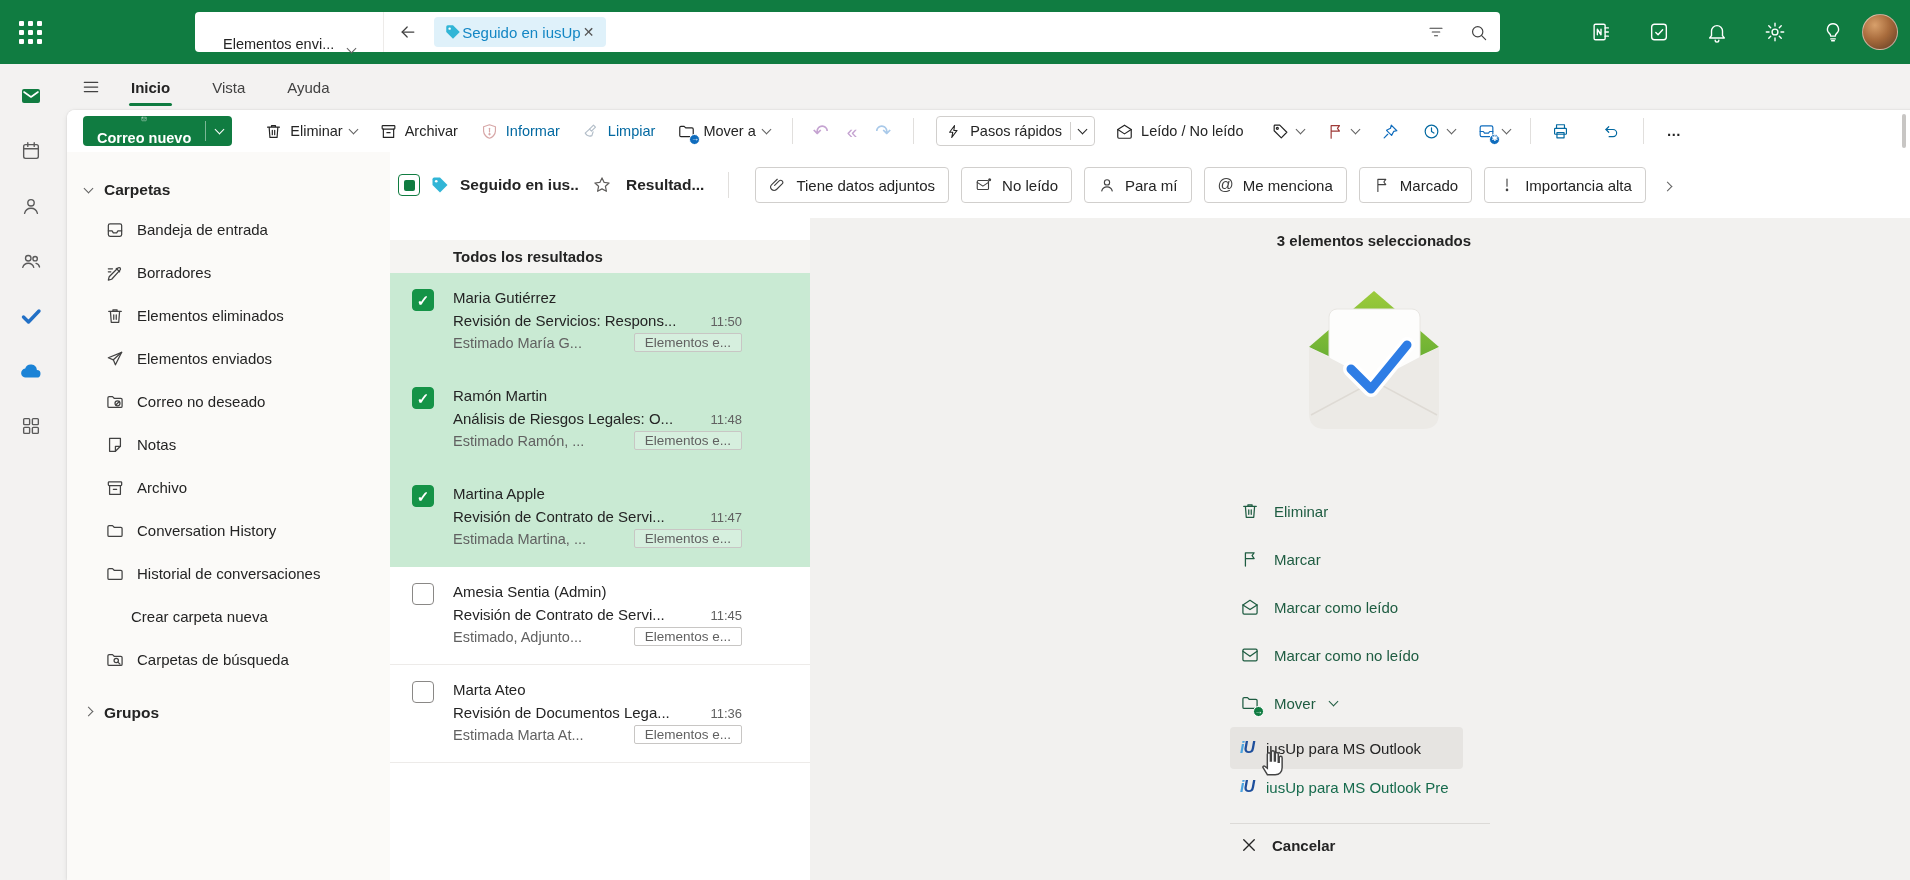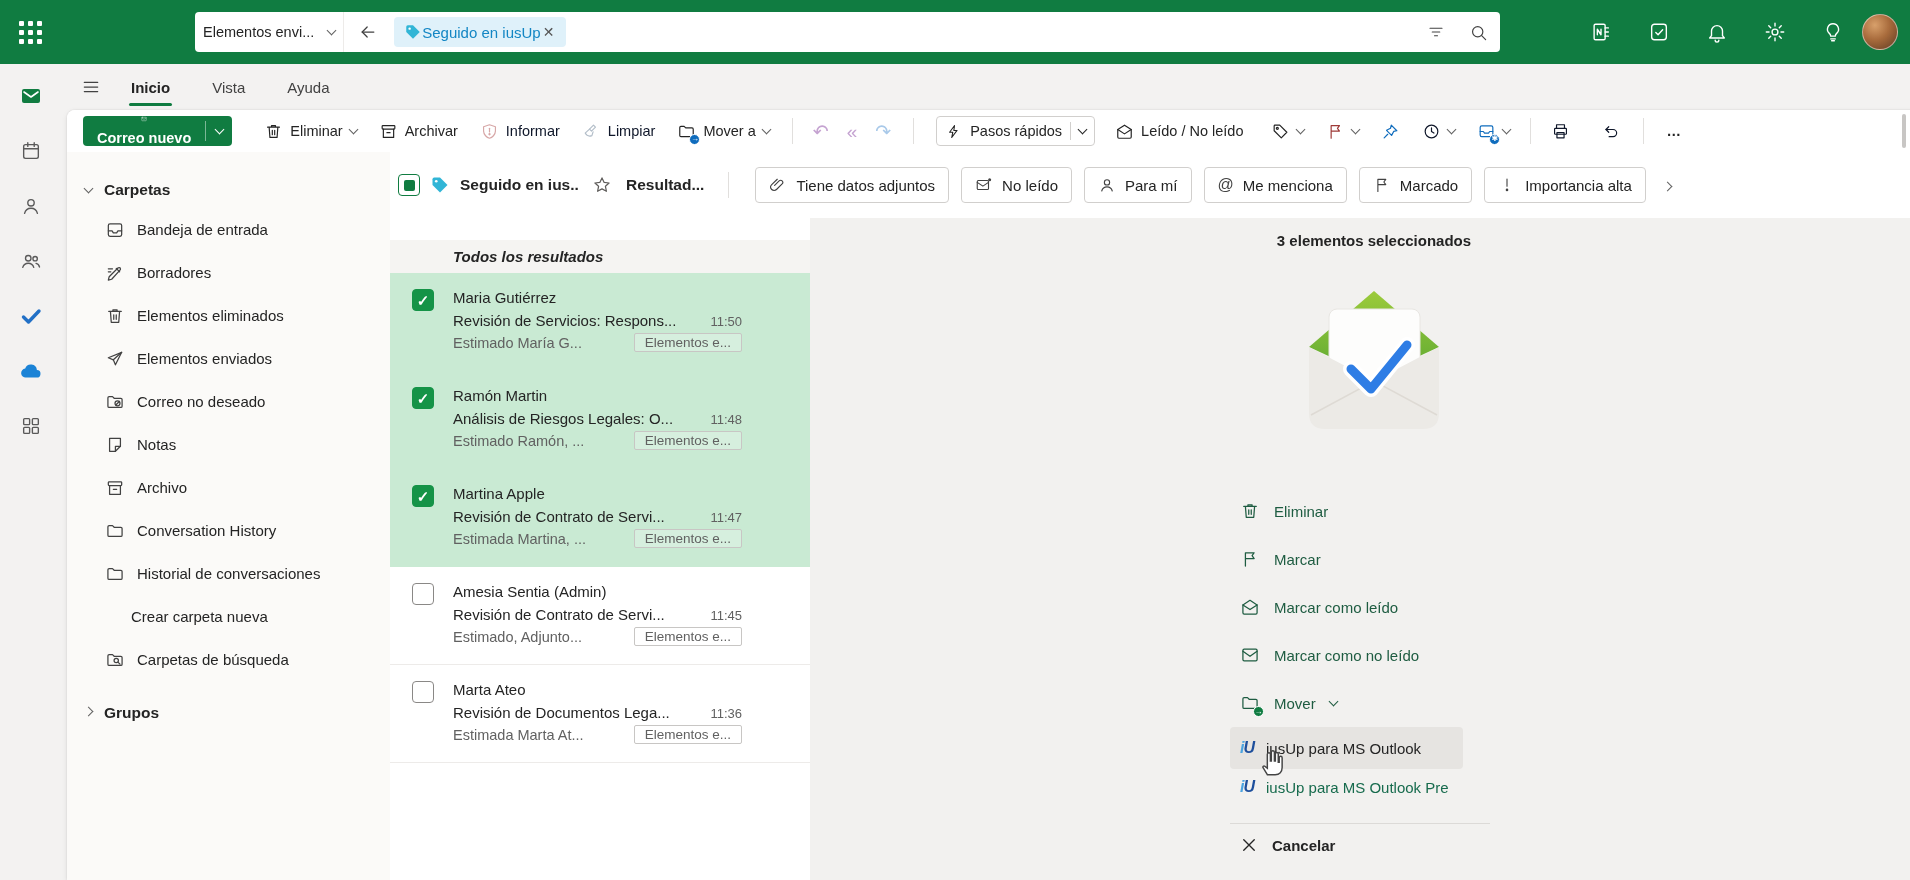--- a/index.html
+++ b/index.html
@@ -9,21 +9,21 @@
   .chev { display:inline-block; width:7px; height:7px; border-right:1.6px solid currentColor; border-bottom:1.6px solid currentColor; transform:rotate(45deg); margin-top:-3px; }
   .chev.right { transform:rotate(-45deg); }
   .vdiv { width:1px; height:26px; background:#e1dfdd; }
 
   
   .topbar { position:absolute; left:0; top:0; width:1910px; height:64px; background:#107c41; display:flex; align-items:center; }
   .waffle { width:61px; height:64px; display:flex; align-items:center; justify-content:center; cursor:pointer; }
   .waffle .dots { display:grid; grid-template-columns:repeat(3,5px); grid-gap:4px; }
   .waffle .dots i { width:5px; height:5px; background:#fff; border-radius:1px; }
   .searchwrap { position:absolute; left:195px; top:12px; width:1305px; height:40px; background:#fff; border-radius:4px; display:flex; align-items:center; }
-  .folder-dd { display:flex; align-items:center; gap:14px; padding:0 8px; height:100%; border-right:1px solid #edebe9; font-size:14.5px; color:#242424; cursor:pointer; }
+  .folder-dd { display:flex; align-items:flex-end; gap:14px; padding:0 28px; height:100%; border-right:1px solid #edebe9; font-size:14.5px; color:#242424; cursor:pointer; }
   .folder-dd .chev { color:#616161; }
   .backbtn { padding:0 14px; color:#424242; cursor:pointer; }
   .search-pill { display:flex; align-items:center; gap:0; background:#dff1fa; border-radius:4px; height:30px; padding:0 10px; margin-left:2px; }
   .search-pill .lbl { color:#1386c4; font-size:15px; }
   .search-pill .x { color:#555; font-size:14px; cursor:pointer; padding:0 2px; }
   .searchwrap .spacer { flex:1; }
   .sw-icon { color:#424242; padding:0 12px; cursor:pointer; }
   .top-icons { position:absolute; right:66px; top:0; height:64px; display:flex; align-items:center; gap:36px; color:#fff; }
   .top-icons .tico { cursor:pointer; }
   .avatar { position:absolute; right:12px; top:14px; width:36px; height:36px; border-radius:50%; cursor:pointer;
@@ -42,21 +42,21 @@
 
   
   .card { position:absolute; left:67px; top:110px; width:1871px; height:770px; background:#fff; border-top-left-radius:8px; box-shadow:0 0 2px rgba(0,0,0,.12), 0 2px 6px rgba(0,0,0,.08); overflow:hidden; }
   .toolbar { height:42px; display:flex; align-items:center; padding-left:16px; gap:6px; background:#fff; }
   .newmail { display:flex; align-items:stretch; height:30px; background:#107c41; border-radius:4px; overflow:hidden; color:#fff; cursor:pointer; margin-right:18px; }
   .newmail .main { display:flex; align-items:center; gap:8px; padding:0 14px; font-size:14.5px; font-weight:600; }
   .newmail .sep { width:1px; background:rgba(255,255,255,.45); margin:5px 0; }
   .newmail .dd { display:flex; align-items:center; justify-content:center; width:26px; }
   .tbtn { display:flex; align-items:center; gap:7px; padding:5px 8px; border-radius:4px; font-size:14.5px; color:#242424; cursor:pointer; white-space:nowrap; }
   .tbtn .chev { color:#616161; }
-  .tbtn.disabled { color:#0f172a; cursor:default; }
+  .tbtn.disabled { color:#0369a1; cursor:default; }
   .qsteps { display:flex; align-items:center; gap:8px; border:1px solid #d1cfcd; border-radius:4px; height:30px; padding:0 8px; font-size:14.5px; cursor:pointer; margin:0 6px; }
   .qsteps .qsep { width:1px; height:18px; background:#d1cfcd; }
   .arrowglyph { font-size:19px; line-height:1; padding:2px 6px; cursor:default; }
   .folder-badge { position:relative; }
   .folder-badge .bdg { position:absolute; right:-4px; bottom:-4px; width:11px; height:11px; border-radius:50%; display:flex; align-items:center; justify-content:center; color:#fff; font-size:8px; line-height:1; border:1px solid #fff; }
   .mini-scroll { position:absolute; right:4px; top:114px; width:4px; height:34px; background:#c8c6c4; border-radius:2px; }
 
   
   .content { display:flex; height:728px; }
   .sidebar { width:323px; background:#fbfaf8; padding-top:20px; overflow:hidden; }
@@ -74,21 +74,21 @@
   .hr-title { font-size:15.5px; font-weight:700; color:#242424; max-width:118px; white-space:nowrap; overflow:hidden; }
   .star { color:#605e5c; cursor:pointer; margin:0 4px; }
   .chips { display:flex; align-items:center; gap:12px; margin-left:16px; }
   .chip { display:flex; align-items:center; gap:9px; border:1px solid #d1cfcd; border-radius:4px; height:36px; padding:0 13px; font-size:15px; color:#242424; background:#fff; cursor:pointer; white-space:nowrap; }
   .chip .cico { color:#424242; }
   .chips-next { color:#616161; padding:4px 6px; cursor:pointer; }
 
   .body-row { flex:1; display:flex; }
   .list { width:420px; background:#fff; }
   .list-band { height:22px; }
-  .list-section { height:33px; background:#f5f4f2; display:flex; align-items:center; padding-left:63px; font-size:15px; font-weight:700;font-style:italic; }
+  .list-section { height:33px; background:#f5f4f2; display:flex; align-items:center; padding-left:63px; font-size:15px; font-weight:700; }
   .msg-item { height:98px; position:relative; padding:16px 68px 0 63px; cursor:pointer; border-bottom:1px solid #edebe9; }
   .msg-item.selected { background:#c9ead3; border-bottom-color:transparent; }
   .mcheck { position:absolute; left:22px; top:16px; width:22px; height:22px; border:1px solid #8a8886; border-radius:4px; background:#fff; display:flex; align-items:center; justify-content:center; cursor:pointer; }
   .mcheck .tick { display:none; color:#fff; font-size:15px; font-weight:700; line-height:1; }
   .mcheck.checked { background:#159347; border-color:#159347; }
   .mcheck.checked .tick { display:block; }
   .m-sender { font-size:15px; color:#242424; white-space:nowrap; overflow:hidden; text-overflow:ellipsis; }
   .m-row2 { display:flex; align-items:baseline; margin-top:6px; }
   .m-subject { flex:1; font-size:15px; color:#242424; white-space:nowrap; overflow:hidden; text-overflow:ellipsis; }
   .m-time { font-size:13px; color:#616161; margin-left:10px; }

